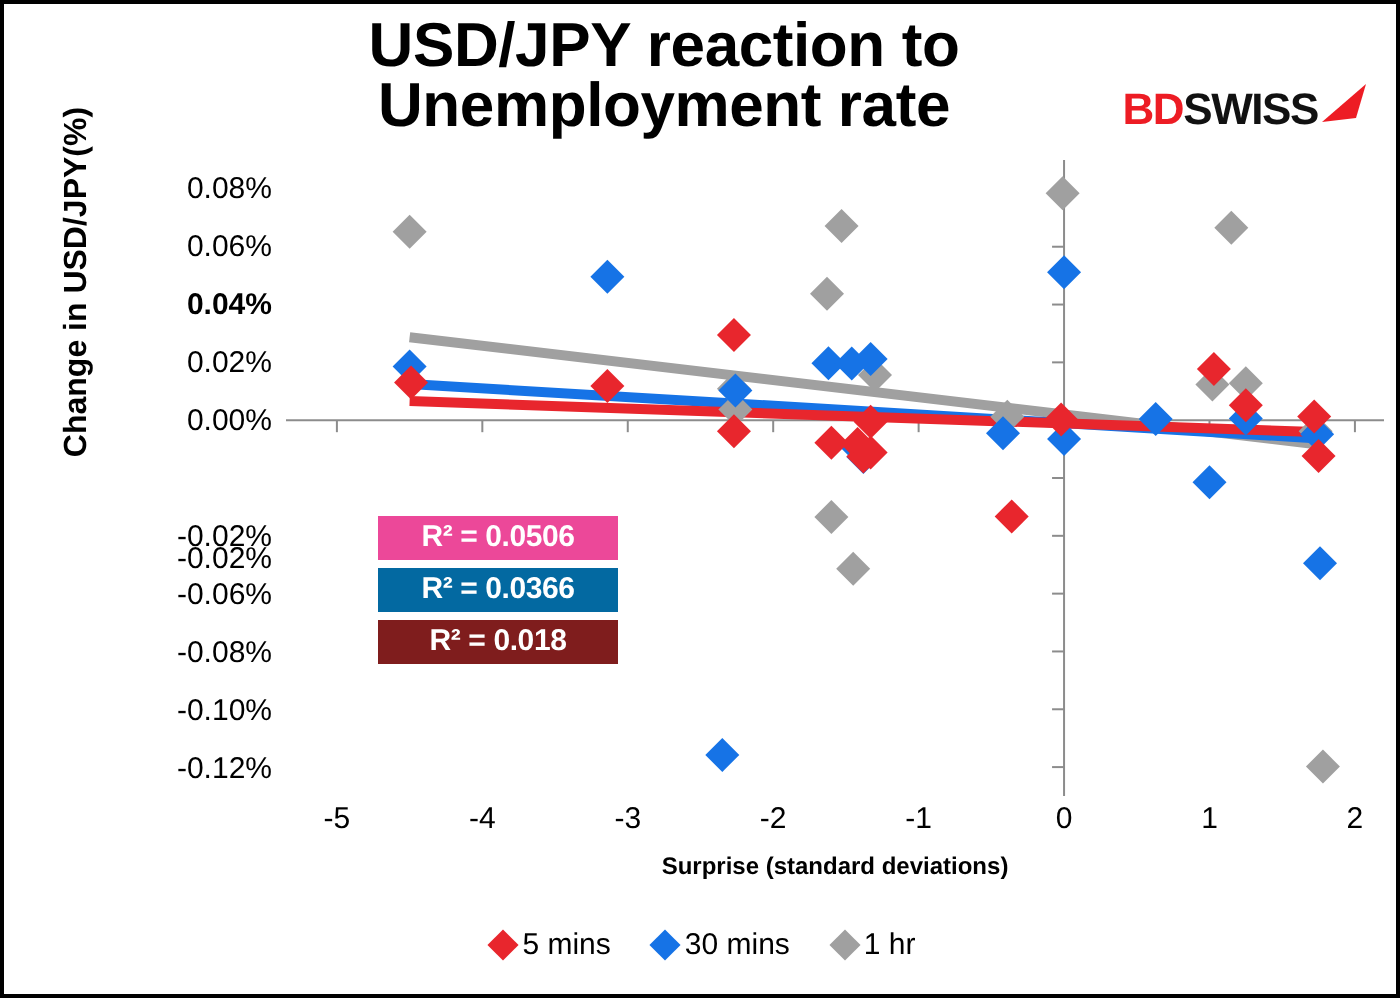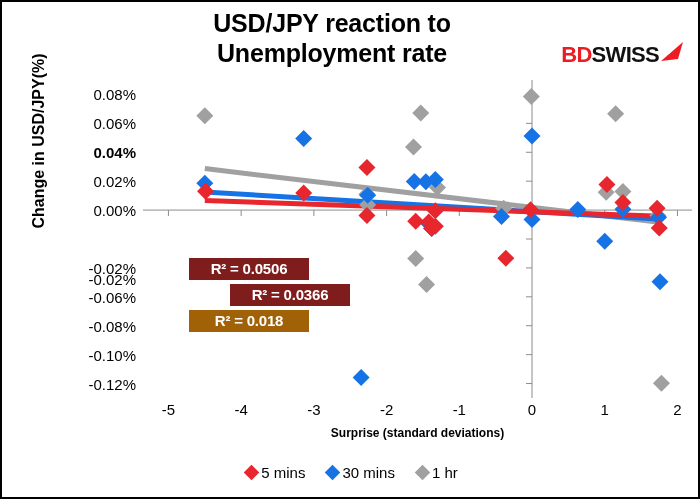--- a/index.html
+++ b/index.html
@@ -22,21 +22,21 @@
     border: 2px solid #000;
     background: #fff;
   }
   
   #chart-title {
     position: absolute;
     left: 120px;
     top: 6px;
     width: 420px;
     text-align: center;
-    font-size: 25px;
+    font-size: 31px;
     font-weight: bold;
     line-height: 30px;
     letter-spacing: -0.2px;
   }
   #chart-title .t-line { display: block; }
   
   #brand-logo {
     position: absolute;
     right: 14px;
     top: 8px;
@@ -289,23 +289,23 @@
           <polygon points="387.5721854304636,121.30181818181816 396.0721854304636,129.80181818181816 387.5721854304636,138.30181818181816 379.0721854304636,129.80181818181816" fill="#E8262D"></polygon>
           <polygon points="463.923178807947,96.00636363636363 472.423178807947,104.50636363636363 463.923178807947,113.00636363636363 455.423178807947,104.50636363636363" fill="#E8262D"></polygon>
           <polygon points="479.9205298013245,114.07454545454544 488.4205298013245,122.57454545454544 479.9205298013245,131.07454545454544 471.4205298013245,122.57454545454544" fill="#E8262D"></polygon>
           <polygon points="514.0966887417219,119.71181818181819 522.5966887417219,128.2118181818182 514.0966887417219,136.7118181818182 505.5966887417219,128.2118181818182" fill="#E8262D"></polygon>
           <polygon points="516.2781456953643,139.51454545454544 524.7781456953643,148.01454545454544 516.2781456953643,156.51454545454544 507.7781456953643,148.01454545454544" fill="#E8262D"></polygon>
         </g>
       </svg>
   </div>
 
   <div id="r2-group">
-    <span class="r2-box" style="background: #7f1d1d;">R² = 0.0506</span>
-    <span class="r2-box" style="background: #7f1d1d; margin-left: 41px;">R² = 0.0366</span>
-    <span class="r2-box" style="background: #a16207;">R² = 0.018</span>
+    <span class="r2-box" style="background: #ec4899;">R² = 0.0506</span>
+    <span class="r2-box" style="background: #0369a1;">R² = 0.0366</span>
+    <span class="r2-box" style="background: #7f1d1d;">R² = 0.018</span>
   </div>
 
   <div id="legend">
       <div class="legend-item">
         <span class="legend-marker" style="background: rgb(232, 38, 45);"></span>
         <span>5 mins</span>
       </div>
       <div class="legend-item">
         <span class="legend-marker" style="background: rgb(22, 115, 230);"></span>
         <span>30 mins</span>

